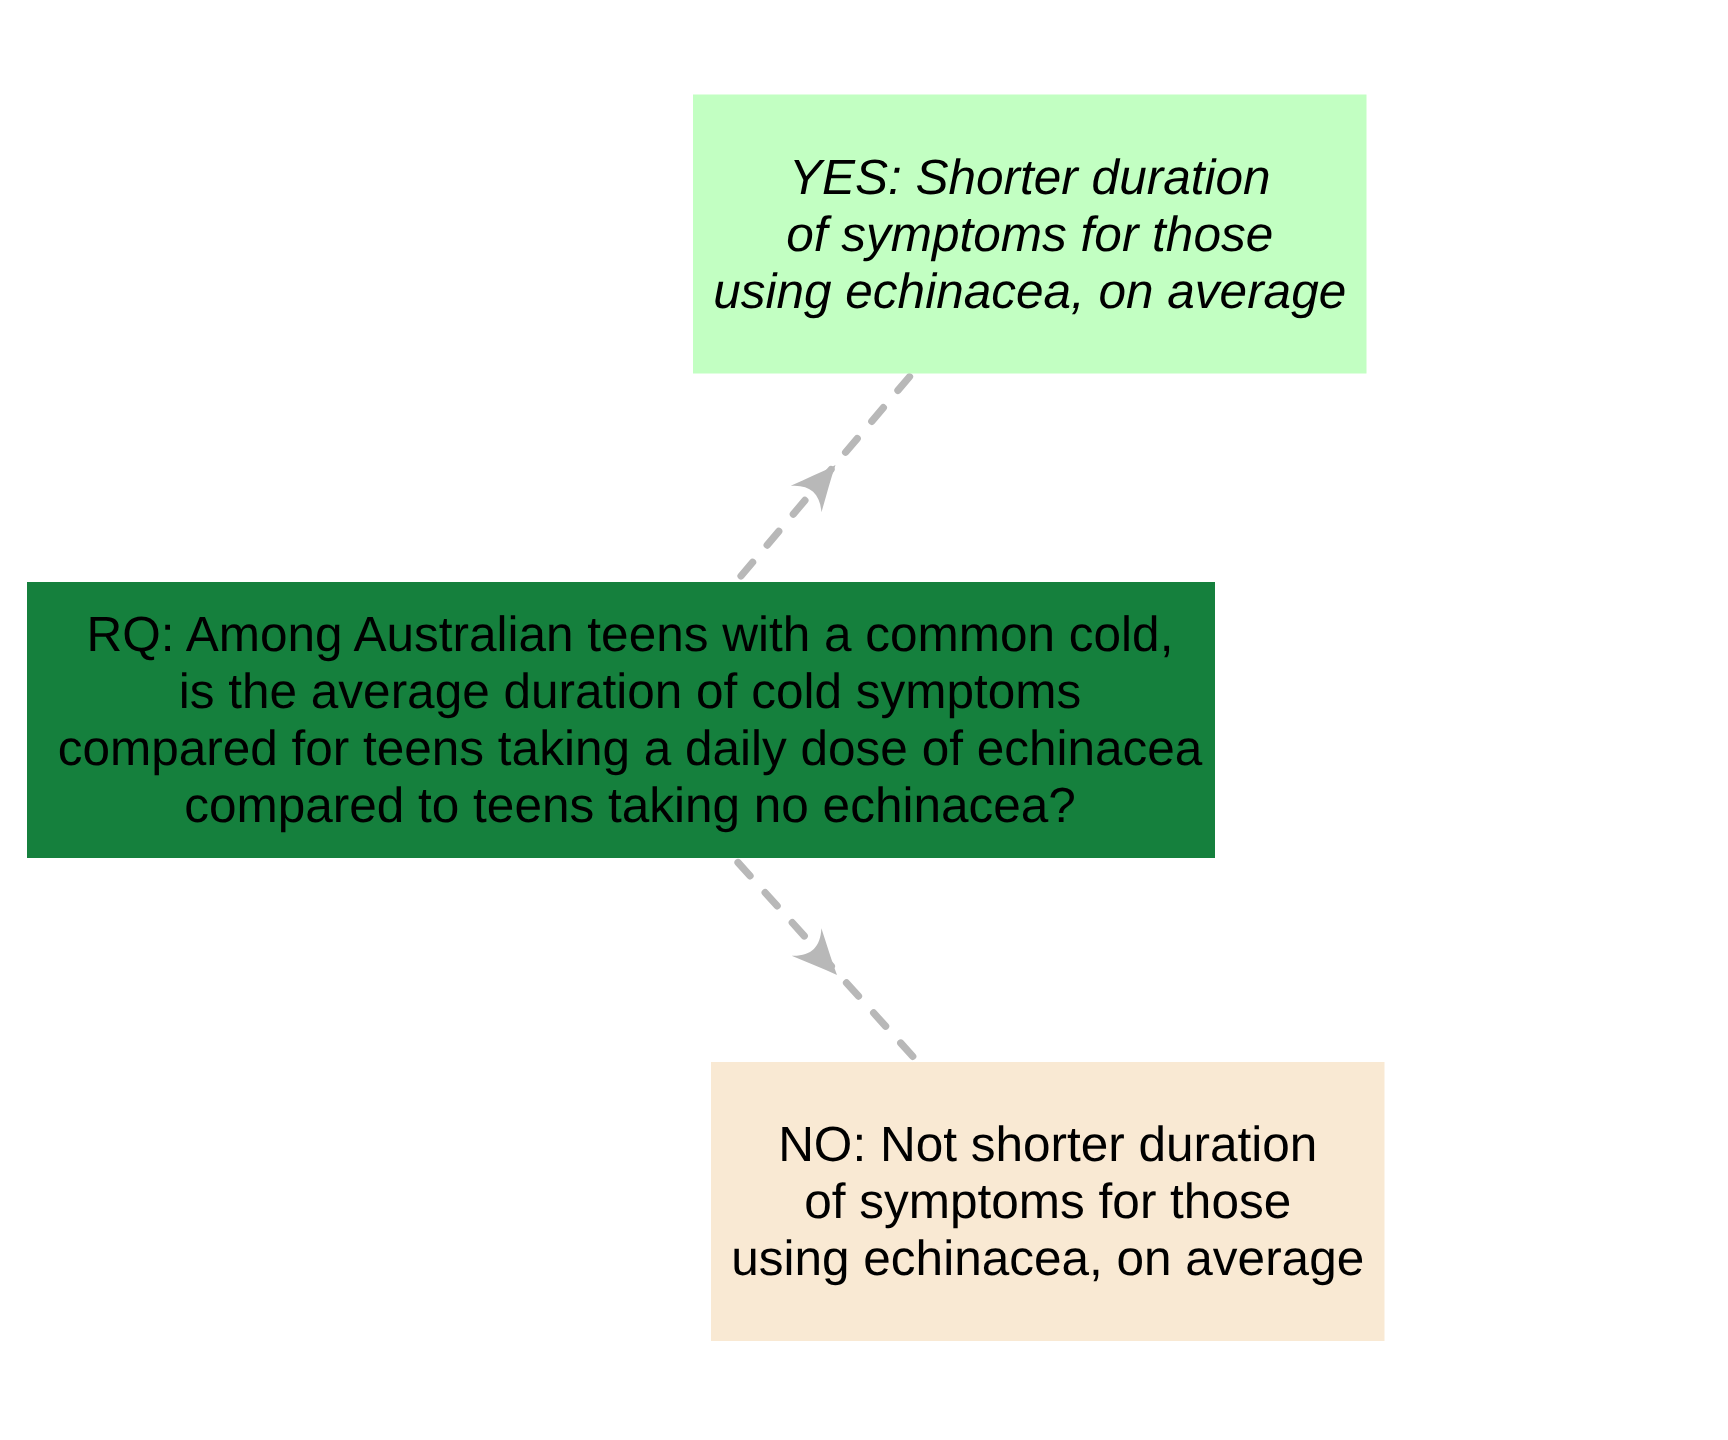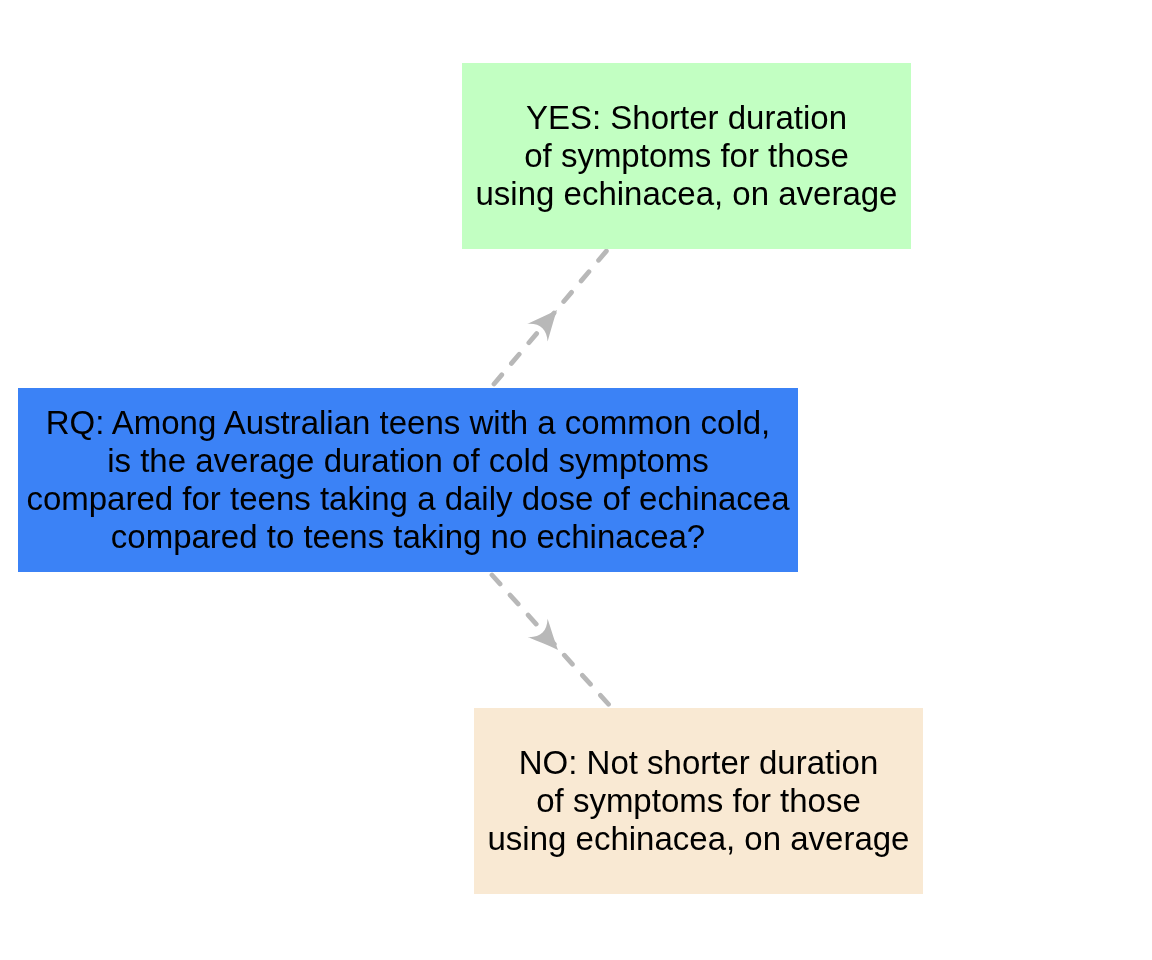--- a/index.html
+++ b/index.html
@@ -66,27 +66,27 @@
       <line x1="494" y1="384" x2="609" y2="248" stroke-width="4.8" stroke-linecap="round" stroke-dasharray="12 15" fill="none" stroke="#b8b8b8"></line>
       <path d="M 0 0 C -10 -4, -20 -9, -30 -13.5 C -21 -4.5, -21 4.5, -30 13.5 C -20 9, -10 4, 0 0 Z" transform="translate(557,310) rotate(-49.2)" stroke="none" fill="#b8b8b8"></path>
     </g>
 
     <g>
       <line x1="492" y1="575" x2="611" y2="707" stroke-width="4.8" stroke-linecap="round" stroke-dasharray="12 15" fill="none" stroke="#b8b8b8"></line>
       <path d="M 0 0 C -10 -4, -20 -9, -30 -13.5 C -21 -4.5, -21 4.5, -30 13.5 C -20 9, -10 4, 0 0 Z" transform="translate(558,650) rotate(47.3)" stroke="none" fill="#b8b8b8"></path>
     </g>
   </svg>
 
-  <div class="node node-yes" style="background-color: rgb(194, 255, 194);">
+  <div class="node node-yes" style="background-color: rgb(194, 255, 194); font-style: italic;">
     <span class="ln">YES: Shorter duration</span>
     <span class="ln">of symptoms for those</span>
     <span class="ln">using echinacea, on average</span>
   </div>
 
-  <div class="node node-rq" style="background-color: #3b82f6;">
+  <div class="node node-rq" style="background-color: #15803d; padding-left: 12px;">
     <span class="ln">RQ: Among Australian teens with a common cold,</span>
     <span class="ln">is the average duration of cold symptoms</span>
     <span class="ln">compared for teens taking a daily dose of echinacea</span>
     <span class="ln">compared to teens taking no echinacea?</span>
   </div>
 
   <div class="node node-no" style="background-color: rgb(249, 233, 211); margin-left: 12px;">
     <span class="ln">NO: Not shorter duration</span>
     <span class="ln">of symptoms for those</span>
     <span class="ln">using echinacea, on average</span>

